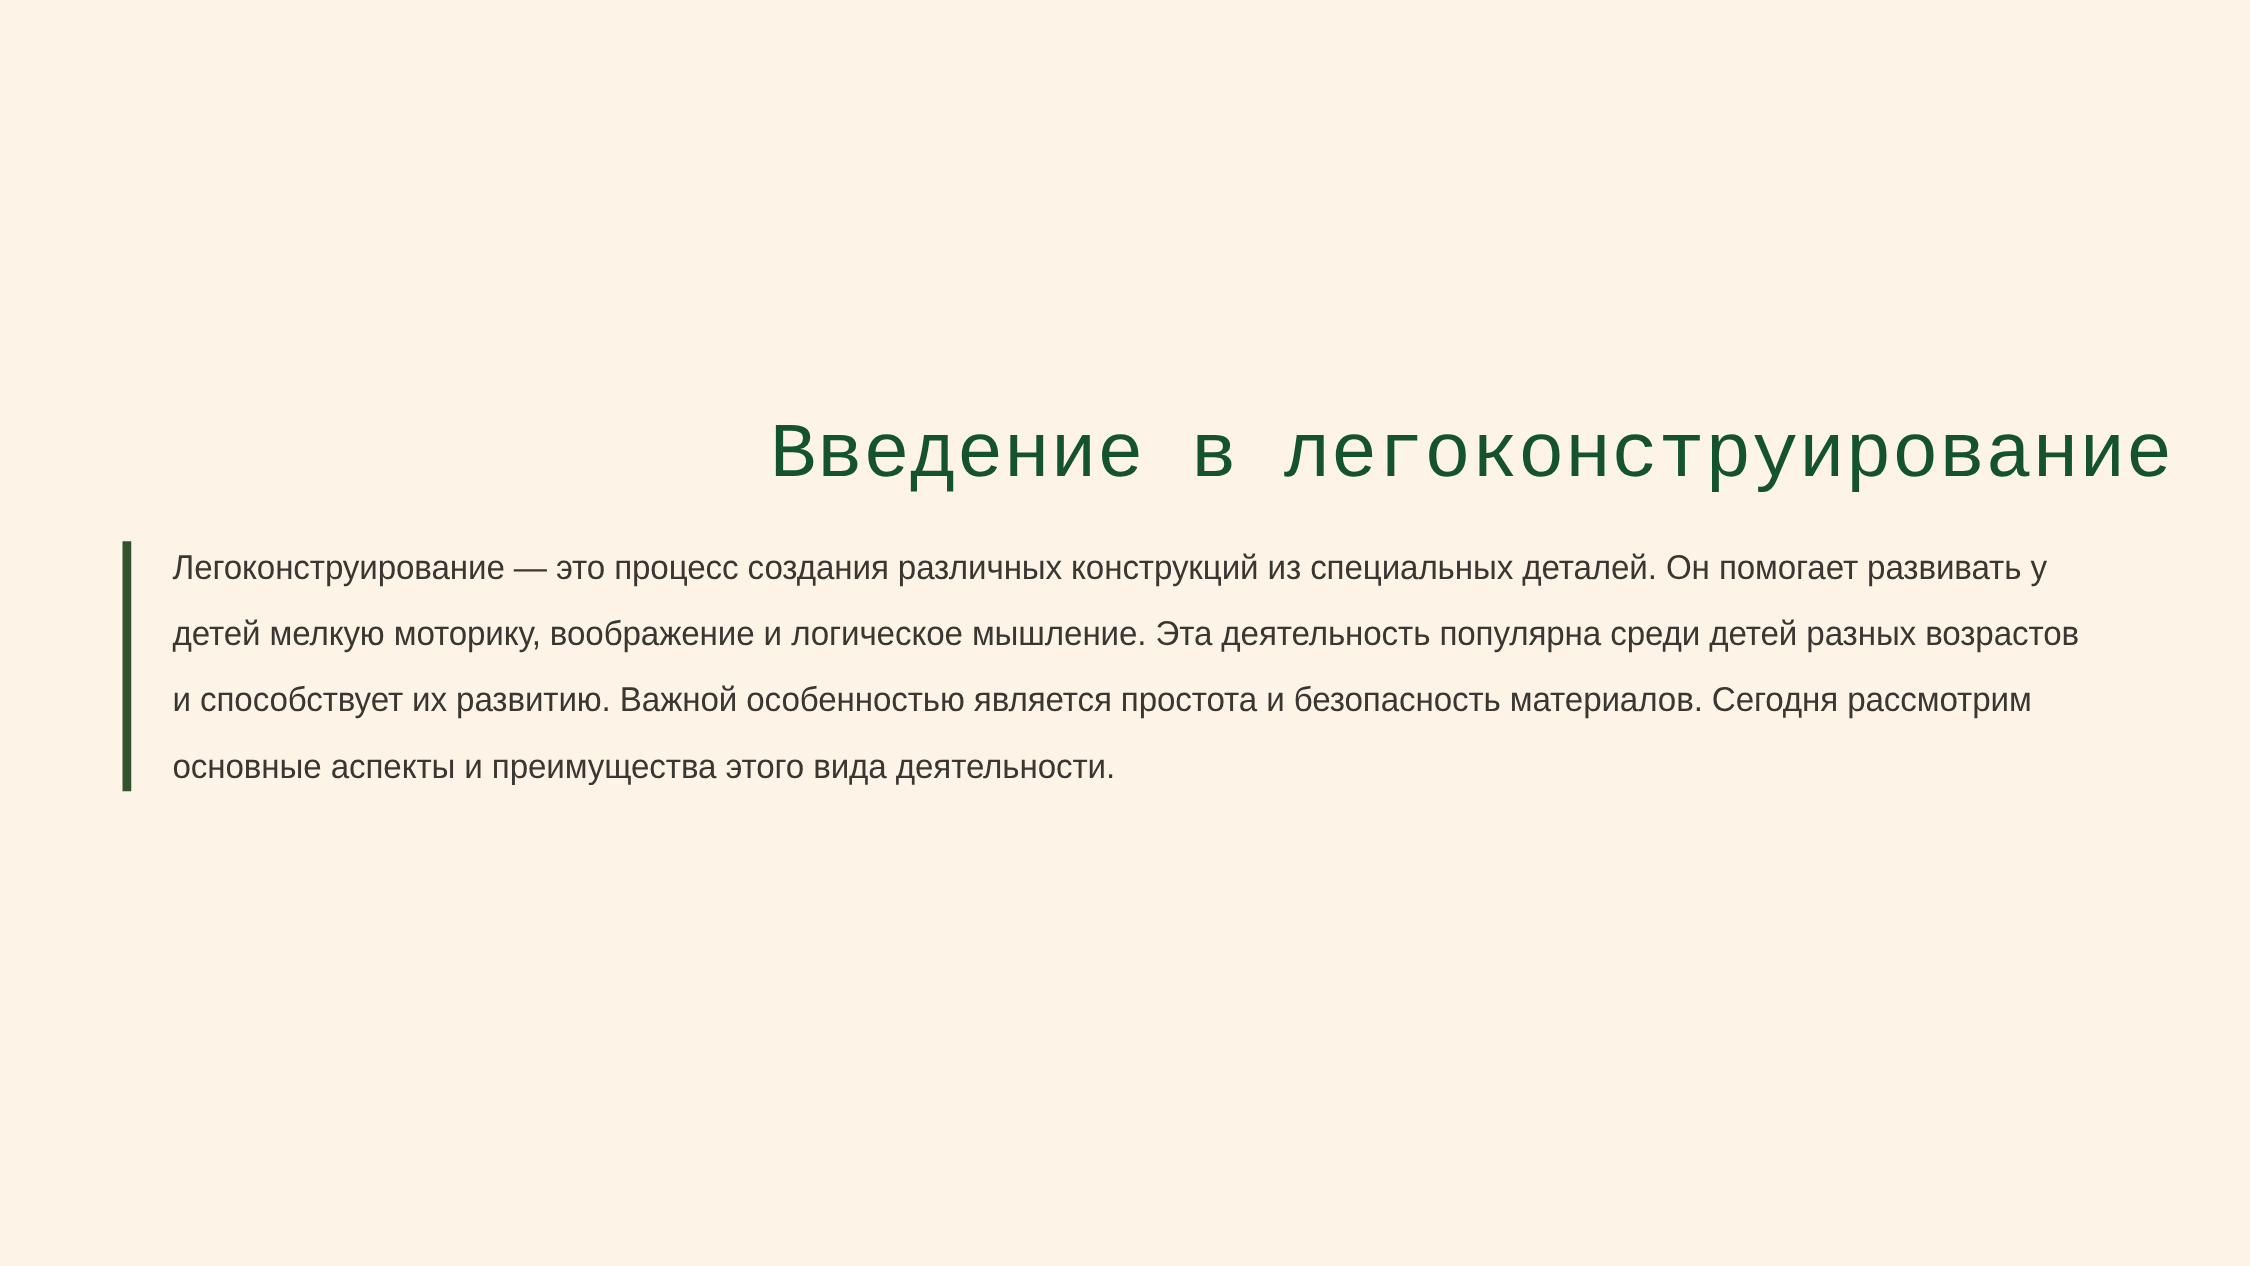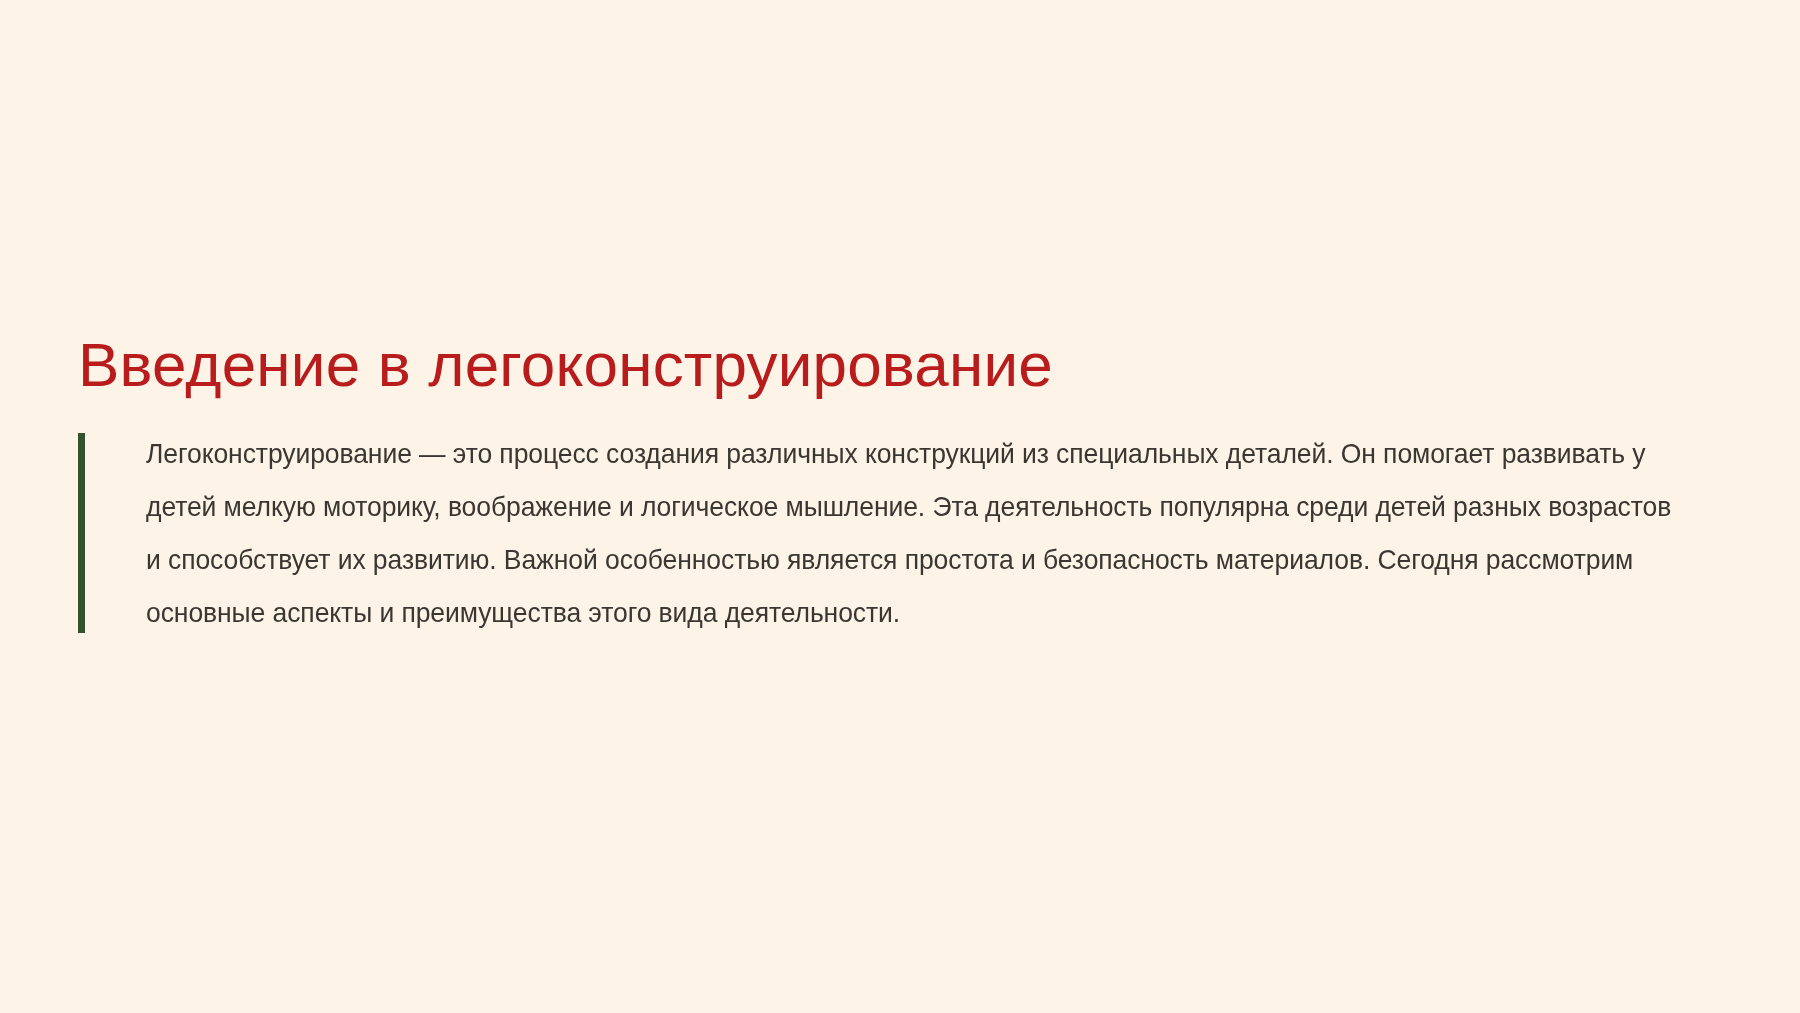--- a/index.html
+++ b/index.html
@@ -23,34 +23,36 @@
   }
 
   .slide-content {
     position: absolute;
     left: 78px;
     top: 330px;
     width: 1660px;
   }
 
   .slide-title {
-    font-family: Liberation Sans, sans-serif;
+    font-family: Liberation Mono, monospace;
     font-size: 62px;
     line-height: 1.12;
     font-weight: 400;
-    color: #b91c1c;
+    color: #14532d;
     letter-spacing: 0.2px;
     margin: 0 0 28px 0;
     white-space: nowrap;
+    text-align: right;
   }
 
   .body-block {
     position: relative;
-    padding-left: 68px;
+    padding-left: 40px;
     display: block;
+    margin-left: 20px;
   }
 
   .accent-bar {
     position: absolute;
     left: 0;
     top: 6px;
     bottom: 6px;
     width: 7px;
     background: #35522f;
     border-radius: 0;

